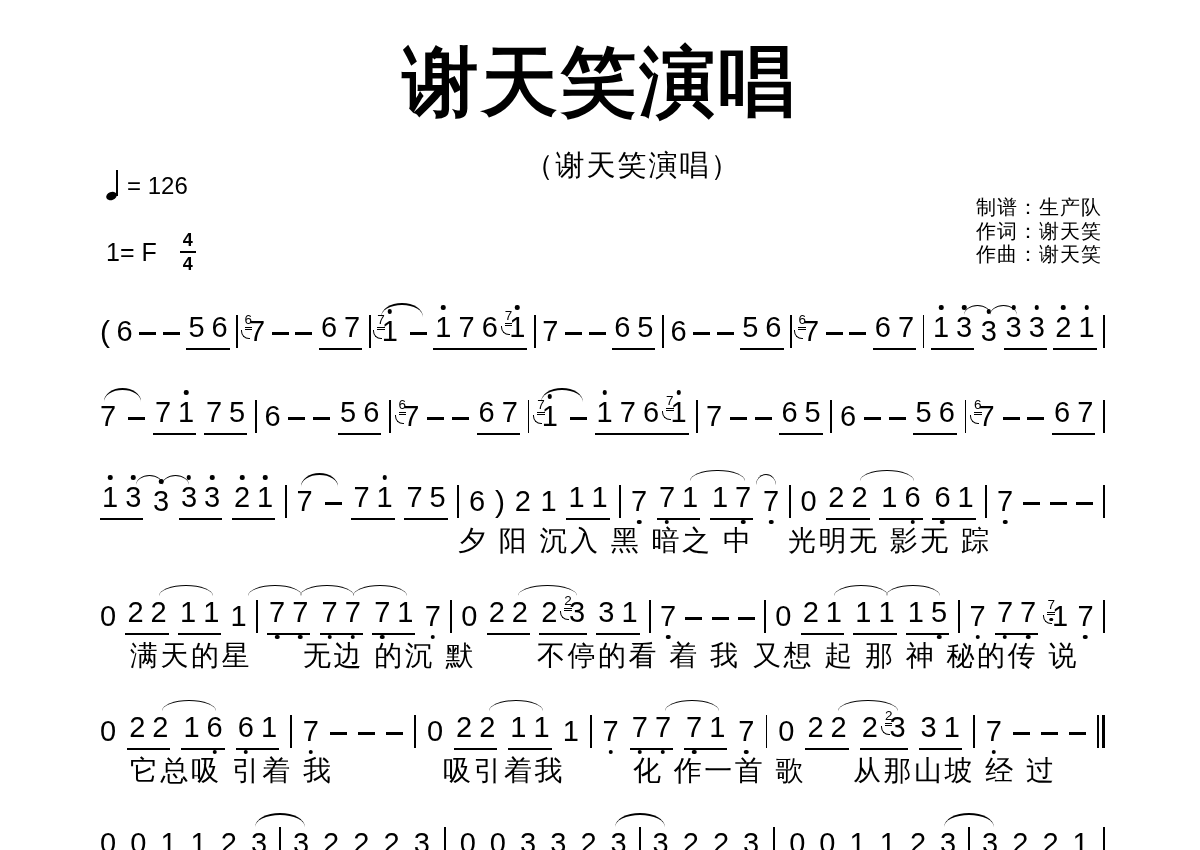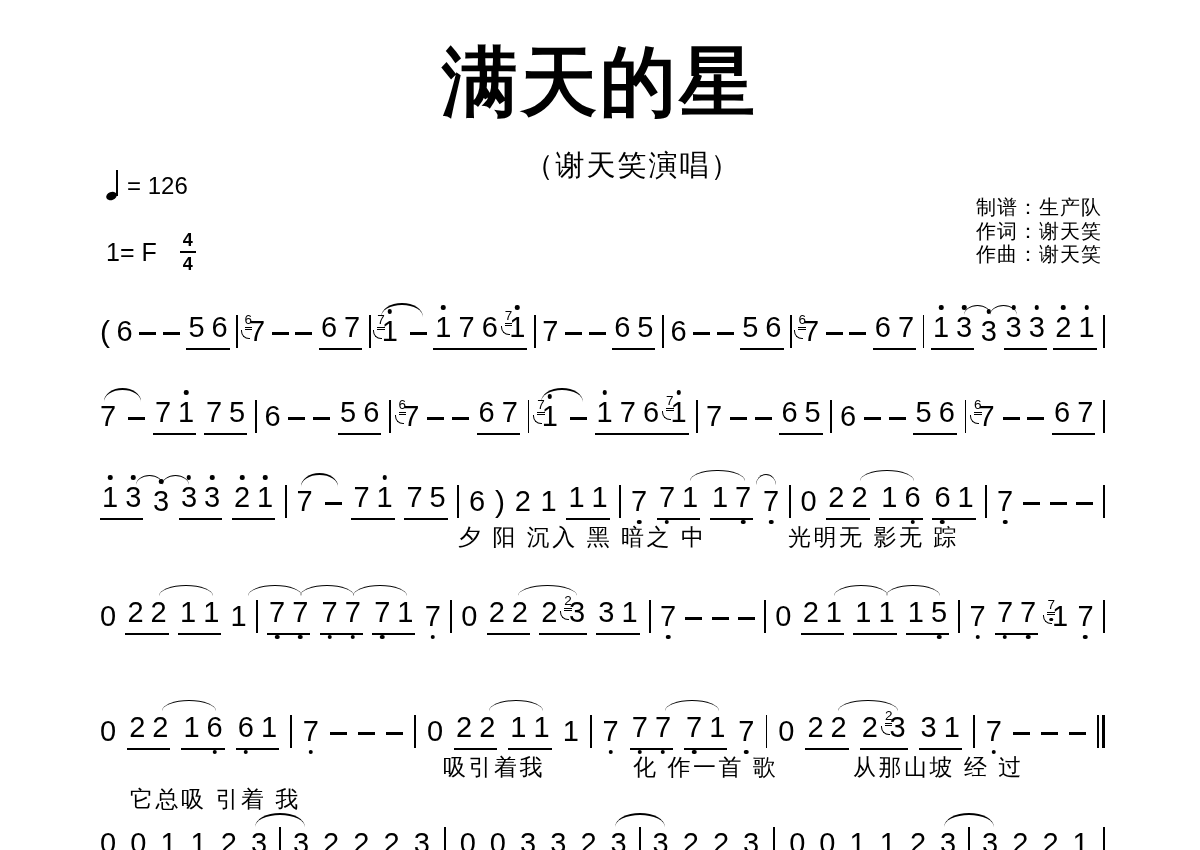--- a/index.html
+++ b/index.html
@@ -54,26 +54,26 @@
   .endbar .bl:last-child{width:3px;}
   .paren{font-size:30px;line-height:1;font-weight:500;padding-bottom:3px;}
   .grace{position:relative;display:inline-block;top:-16px;margin-right:-3px;z-index:2;}
   .gd{position:relative;display:inline-block;font-size:13.5px;line-height:1;font-weight:500;
       border-bottom:3px double #000;padding-bottom:1px;}
   .ghook{position:absolute;left:-4px;top:100%;width:8px;height:8px;
          border-left:1.3px solid #000;border-bottom:1.3px solid #000;
          border-bottom-left-radius:8px;}
   .dot.glo{width:3.5px;height:3.5px;bottom:-9px;}
   .lyrics{position:absolute;top:40px;left:0;width:100%;height:30px;}
-  .lyric{position:absolute;font-size:23px;letter-spacing:2.5px;font-weight:500;white-space:pre;}
+  .lyric{position:absolute;font-size:28px;letter-spacing:2.5px;font-weight:500;white-space:pre;}
 </style>
 </head>
 <body>
 
-<div class="title">满天的星</div>
+<div class="title">谢天笑演唱</div>
 <div class="subtitle">（谢天笑演唱）</div>
 
 <div class="tempo">
   <span class="qnote"></span>
   <span>=  126</span>
 </div>
 
 <div class="keysig">
   <span>1= F</span>
   <span class="frac">
@@ -605,20 +605,26 @@
         </span>
         <span class="nt">
           <span class="grace"><span class="gd">7<i class="dot glo"></i></span><i class="ghook"></i></span>
           <span class="dg">1</span>
         </span>
         <span class="nt">
           <span class="dg">7<i class="dot lo"></i></span>
         </span>
         <span class="barline"></span>
       </div>
+      <div class="lyrics">
+        <span class="lyric" style="left: 30px;">满天的星</span>
+        <span class="lyric" style="left: 203px;">无边 的沉 默</span>
+        <span class="lyric" style="left: 437px;">不停的看 着 我</span>
+        <span class="lyric" style="left: 653px;">又想 起 那 神 秘的传 说</span>
+      </div>
     </div>
     <div class="score-line" style="top: 712px;">
       <div class="note-row">
         <span class="nt">
           <span class="dg">0</span>
         </span>
         <span class="beam">
           <span class="nt">
             <span class="dg">2</span>
           </span>
@@ -730,21 +736,21 @@
         </span>
         <span class="dash"></span>
         <span class="dash"></span>
         <span class="dash"></span>
         <span class="endbar">
           <i class="bl"></i>
           <i class="bl"></i>
         </span>
       </div>
       <div class="lyrics">
-        <span class="lyric" style="left: 30px; margin-top: 32px;">它总吸 引着 我</span>
+        <span class="lyric" style="left: 30px;">它总吸 引着 我</span>
         <span class="lyric" style="left: 343px;">吸引着我</span>
         <span class="lyric" style="left: 533px;">化 作一首 歌</span>
         <span class="lyric" style="left: 753px;">从那山坡 经 过</span>
       </div>
     </div>
     <div class="score-line" style="top: 824px;">
       <div class="note-row">
         <span class="nt">
           <span class="dg">0</span>
         </span>

